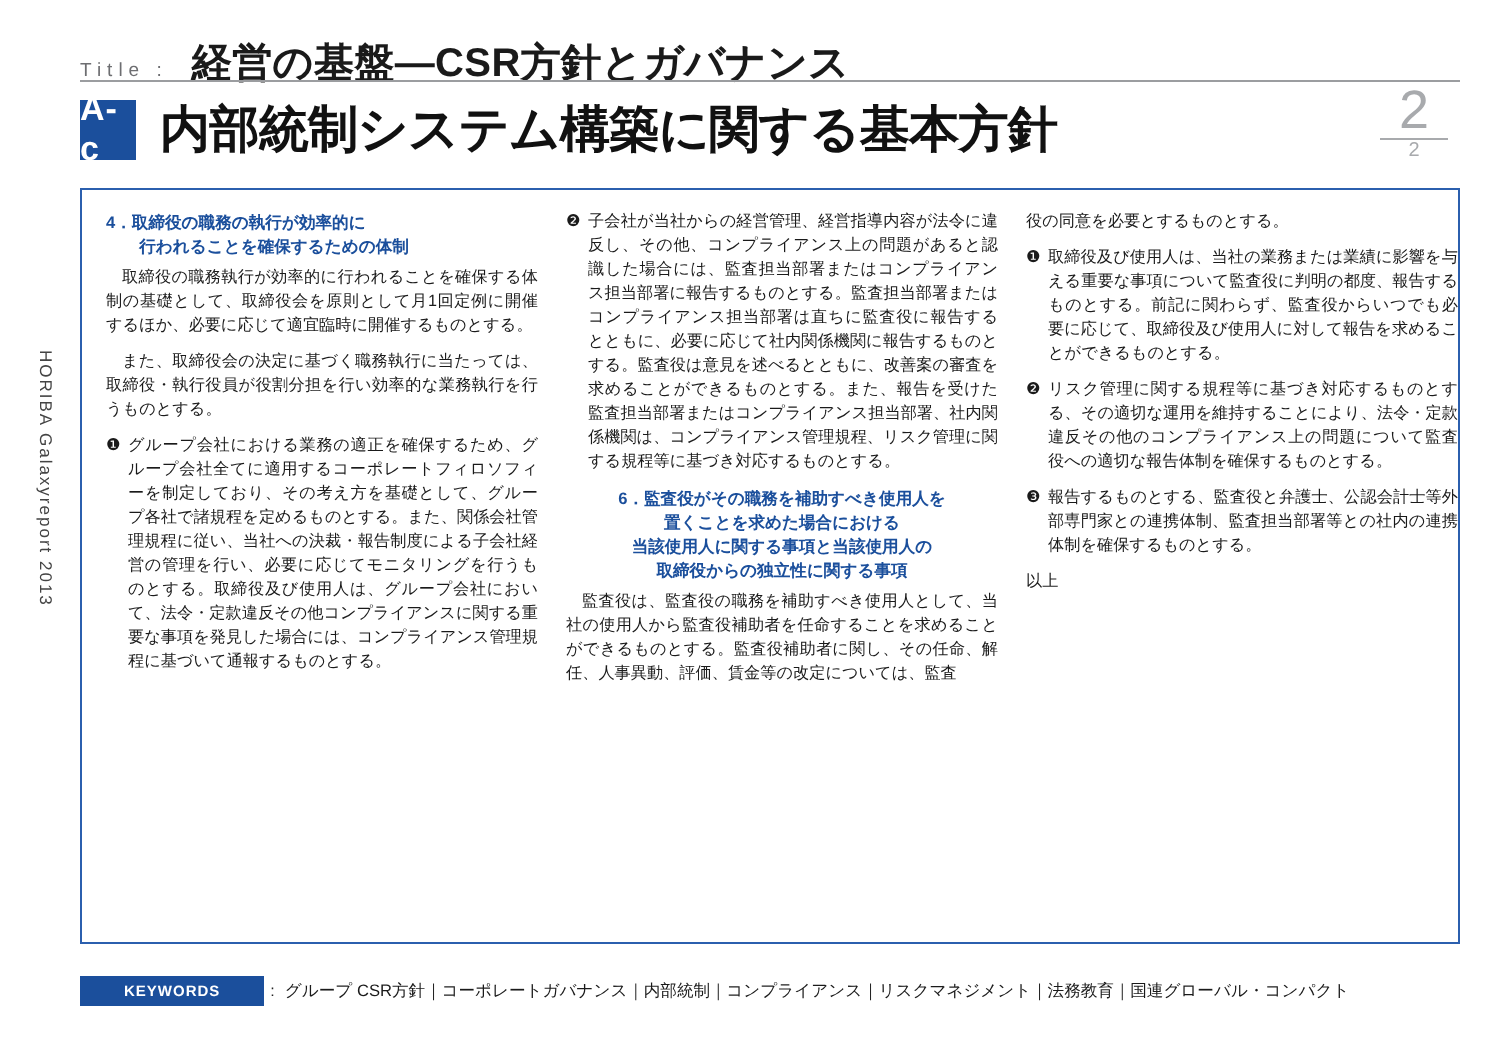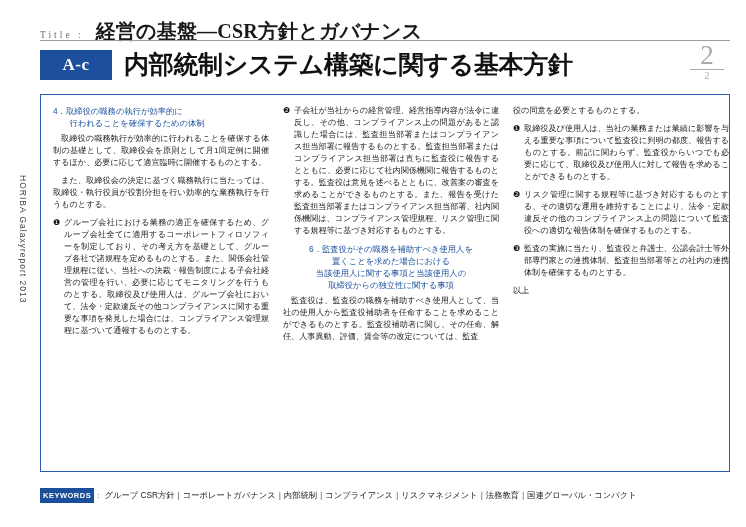--- a/index.html
+++ b/index.html
@@ -41,21 +41,20 @@
     color: #444;
     white-space: nowrap;
   }
   
   .header {
     position: absolute;
     left: 40px;
     top: 18px;
     width: 690px;
     height: 70px;
-    font-family: Liberation Serif, serif;
   }
   .title-row {
     display: flex;
     align-items: baseline;
     height: 20px;
   }
   .title-label {
     font-size: 9.5px;
     color: #6d6e71;
     letter-spacing: 3px;
@@ -77,21 +76,21 @@
   }
   .main-title-row {
     position: absolute;
     left: 0;
     top: 30px;
     display: flex;
     align-items: center;
     width: 690px;
   }
   .badge {
-    width: 72px;
+    width: 28px;
     height: 30px;
     background: #1b4f9c;
     color: #ffffff;
     font-size: 17px;
     font-weight: bold;
     display: flex;
     align-items: center;
     justify-content: center;
     letter-spacing: 0.5px;
     flex: 0 0 auto;
@@ -151,21 +150,21 @@
   }
   .col {
     width: 216px;
     flex: 0 0 216px;
     font-size: 8.1px;
     line-height: 1.48;
     color: #1a1a1a;
   }
   .h-blue {
     color: #1b4f9c;
-    font-weight: normal;
+    font-weight: bold;
     font-size: 8.3px;
     line-height: 1.45;
     margin: 0 0 4px 0;
     text-indent: 0;
   }
   .h-blue.center {
     text-align: center;
   }
   p.para {
     margin: 0 0 6px 0;
@@ -204,21 +203,21 @@
     width: 690px;
     height: 20px;
     display: flex;
     align-items: center;
   }
   .kw-label {
     background: #1b4f9c;
     color: #fff;
     font-size: 7.5px;
     letter-spacing: 0.5px;
-    padding: 3px 3px;
+    padding: 3px 22px;
     font-weight: bold;
     flex: 0 0 auto;
   }
   .kw-colon {
     font-size: 8px;
     color: #222;
     margin: 0 5px 0 3px;
   }
   .kw-list {
     font-size: 8.3px;
@@ -276,21 +275,21 @@
           <div class="listitem">
             <span class="marker">❶</span>
             <span class="txt">取締役及び使用人は、当社の業務または業績に影響を与える重要な事項について監査役に判明の都度、報告するものとする。前記に関わらず、監査役からいつでも必要に応じて、取締役及び使用人に対して報告を求めることができるものとする。</span>
           </div>
           <div class="listitem">
             <span class="marker">❷</span>
             <span class="txt">リスク管理に関する規程等に基づき対応するものとする、その適切な運用を維持することにより、法令・定款違反その他のコンプライアンス上の問題について監査役への適切な報告体制を確保するものとする。</span>
           </div>
           <div class="listitem">
             <span class="marker">❸</span>
-            <span class="txt">監査の実施に当たり、監査役と弁護士、公認会計士等外部専門家との連携体制、監査担当部署等との社内の連携体制を確保するものとする。</span>
+            <span class="txt">報告するものとする、監査役と弁護士、公認会計士等外部専門家との連携体制、監査担当部署等との社内の連携体制を確保するものとする。</span>
           </div>
           <p class="para right-align noindent">以上</p>
         </div>
     </div>
   </div>
 
   <div class="kw-bar">
     <span class="kw-label">KEYWORDS</span>
     <span class="kw-colon">:</span>
     <span class="kw-list">グループ CSR方針｜コーポレートガバナンス｜内部統制｜コンプライアンス｜リスクマネジメント｜法務教育｜国連グローバル・コンパクト</span>

